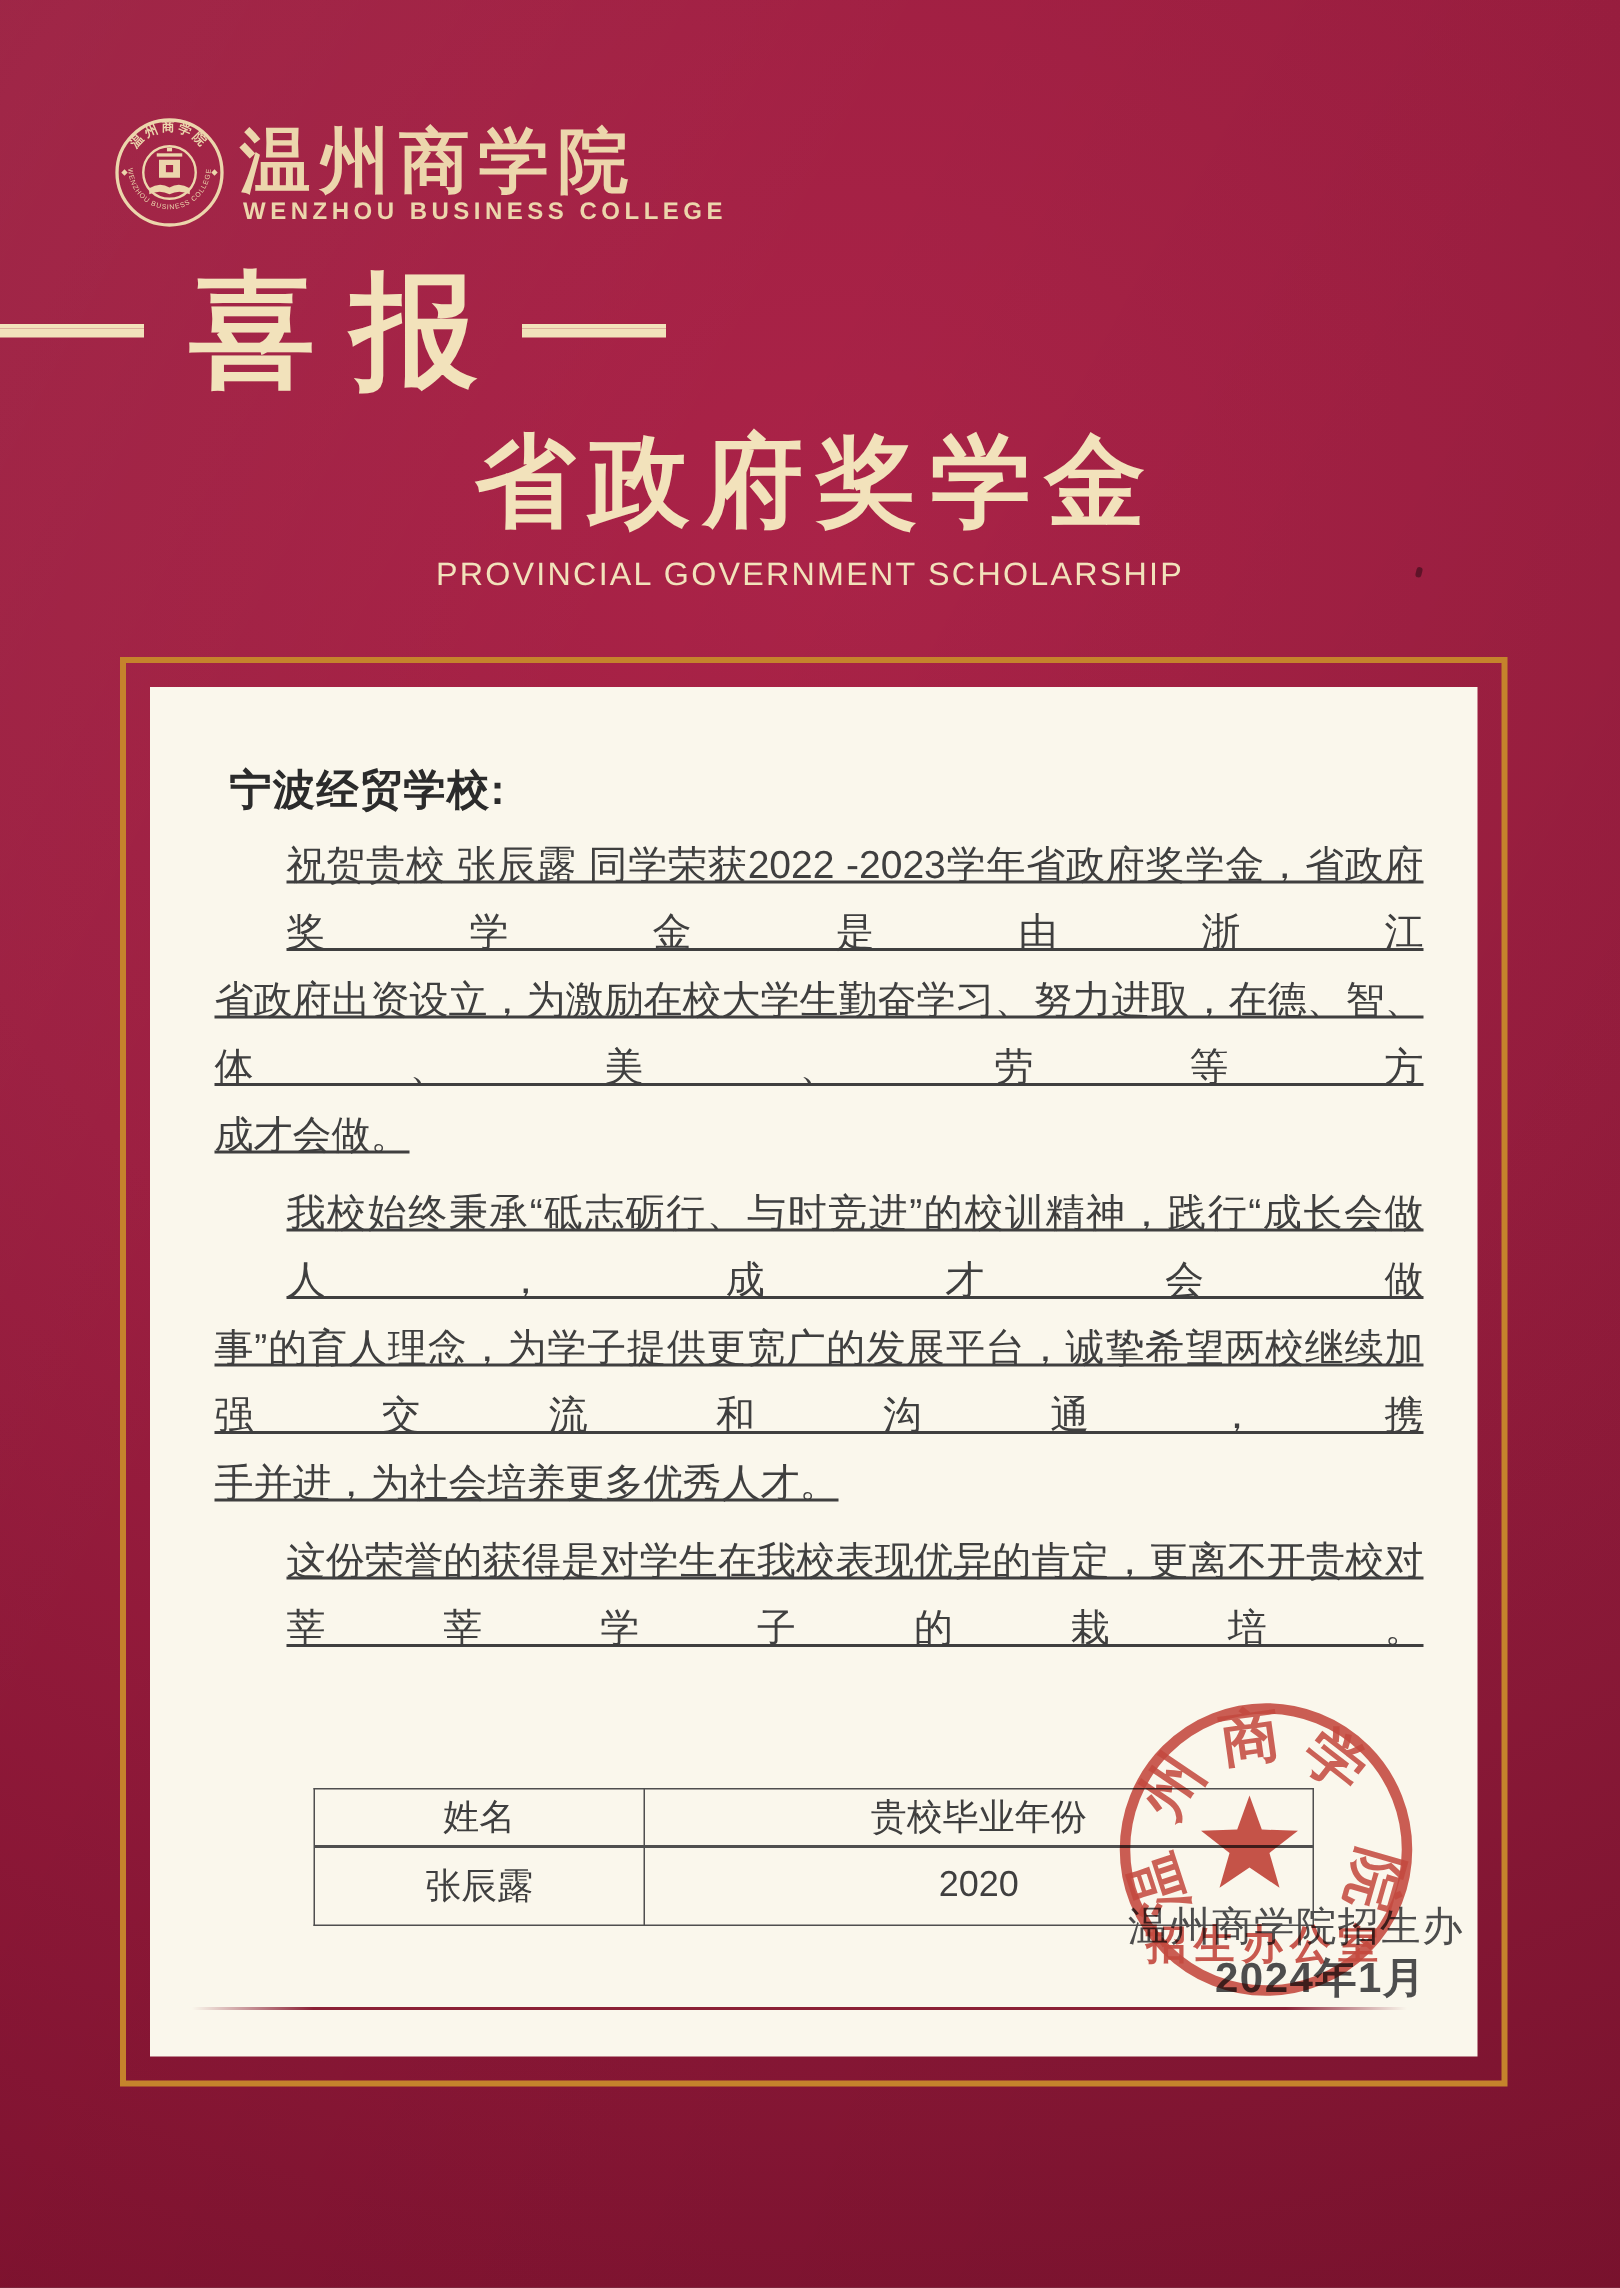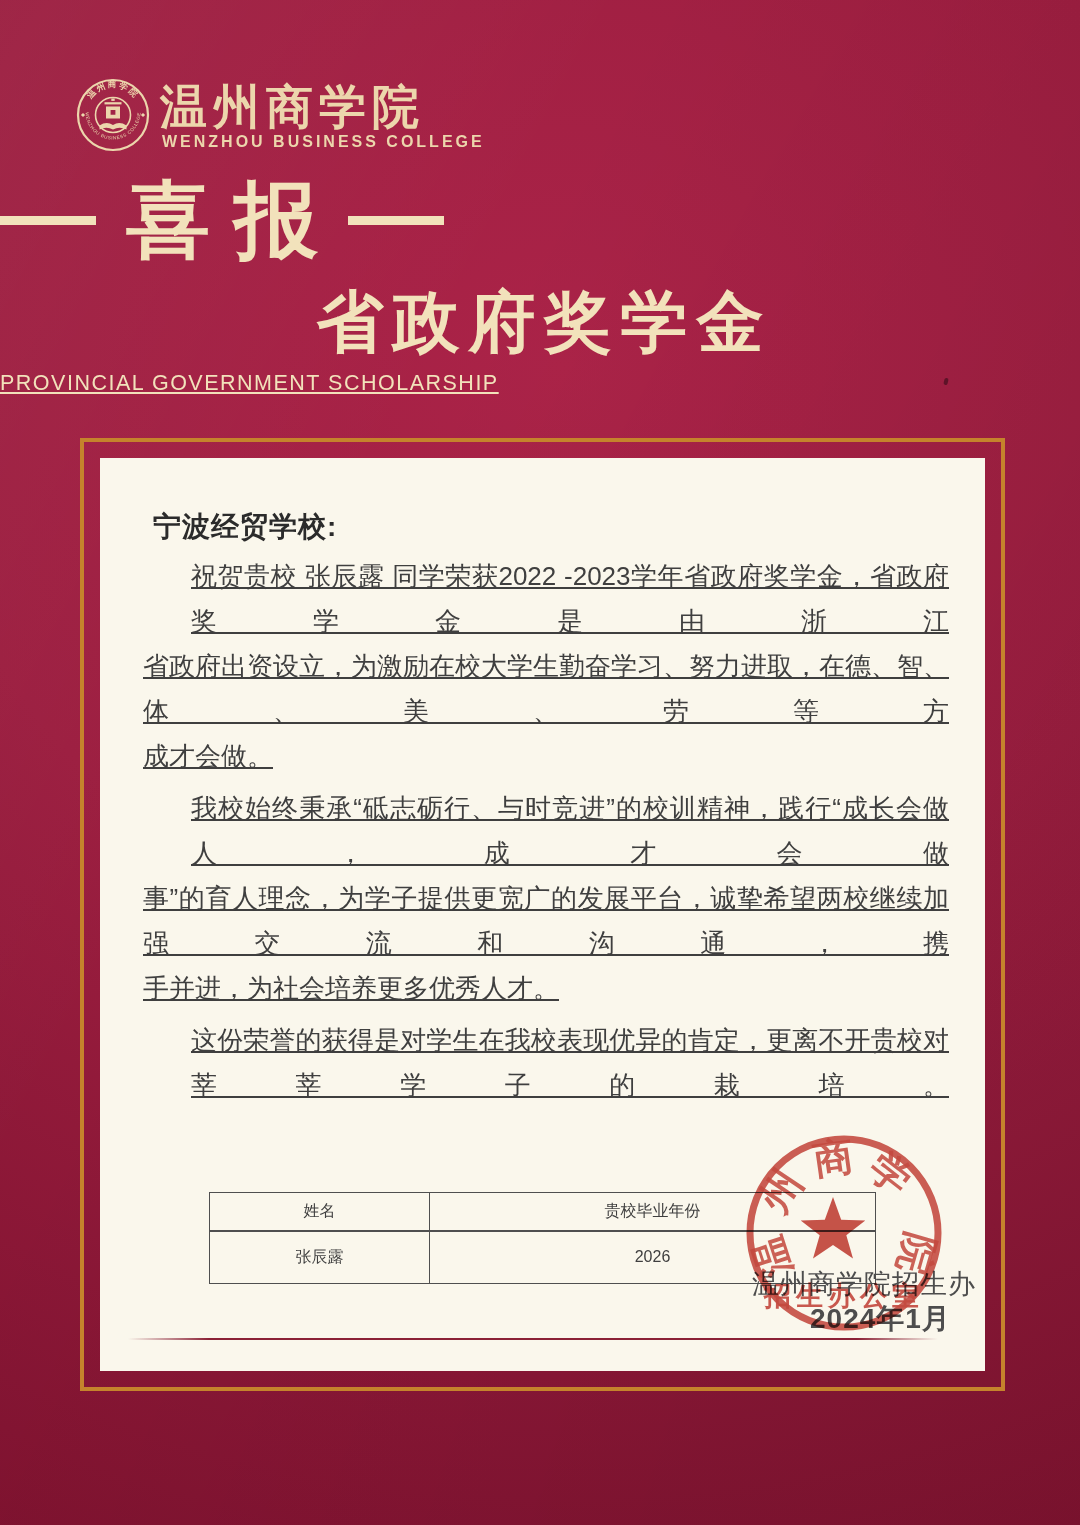--- a/index.html
+++ b/index.html
@@ -40,22 +40,22 @@
   .banner-title{
     font-size:84px;font-weight:bold;color:var(--title-cream);
     letter-spacing:24px;margin-right:-24px;line-height:1;
   }
   .main-title{
     position:absolute;left:0;top:288px;width:100%;text-align:center;
     font-size:67px;font-weight:bold;color:var(--title-cream);
     letter-spacing:9px;text-indent:9px;line-height:1;
   }
   .subtitle{
-    position:absolute;left:0;top:371px;width:100%;text-align:left;
-    font-size:21.5px;color:var(--title-cream);letter-spacing:1.5px;text-decoration:underline;
+    position:absolute;left:0;top:371px;width:100%;text-align:center;
+    font-size:21.5px;color:var(--title-cream);letter-spacing:1.5px;
   }
   .bg-speck{position:absolute;left:944px;top:378px;width:4px;height:7px;
     background:#4a1020;opacity:.75;border-radius:2px;transform:rotate(14deg);}
   
   .gold-frame{
     position:absolute;left:80px;top:438px;width:925px;height:953px;
     border:4px solid var(--gold-border);
   }
   .card{
     position:absolute;left:16px;top:16px;right:16px;bottom:16px;
@@ -69,21 +69,21 @@
   .para{margin-bottom:7px;text-decoration:underline;}
   .line{
     font-size:26px;line-height:45px;color:var(--body-text);
     text-align:justify;text-align-last:left;white-space:normal;
   }
   .line.fill{text-align-last:justify;}
   .line.indent{padding-left:48px;}
   
   .info-table{
     margin:84px 0 0 66px;width:667px;border-collapse:collapse;
-    font-size:16px;color:var(--body-text);
+    font-size:24px;color:var(--body-text);
   }
   .info-table th,.info-table td{
     border:1px solid #4f4f4f;font-weight:normal;text-align:center;
   }
   .info-table th{height:38px;border-bottom-width:2px;}
   .info-table td{height:53px;}
   .col-name{width:220px;}
   
   .seal-svg{position:absolute;left:737px;top:1127px;width:214px;height:214px;
     mix-blend-mode:multiply;opacity:.92;}
@@ -160,21 +160,21 @@
         <table class="info-table">
           <thead>
               <tr id="table-head-row">
                 <th class="col-name">姓名</th>
                 <th>贵校毕业年份</th>
               </tr>
             </thead>
           <tbody id="table-body">
               <tr>
                 <td>张辰露</td>
-                <td>2026</td>
+                <td>2020</td>
               </tr>
             </tbody>
         </table>
       </div>
     </div>
   </div>
 
   <div class="signature">温州商学院招生办</div>
   <div class="date">2024年1月</div>
 

